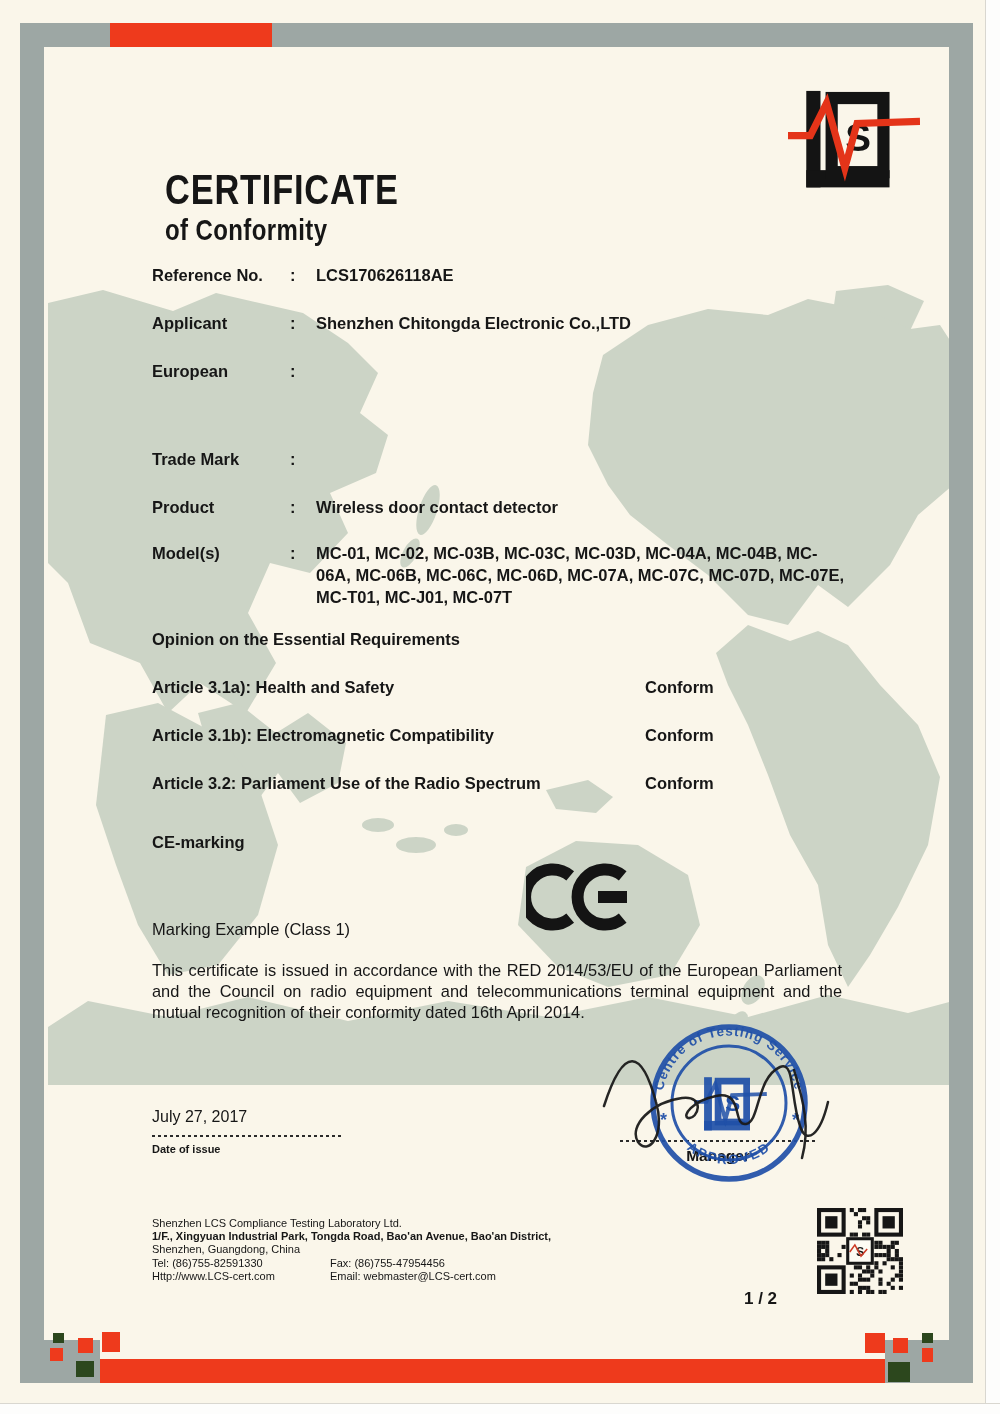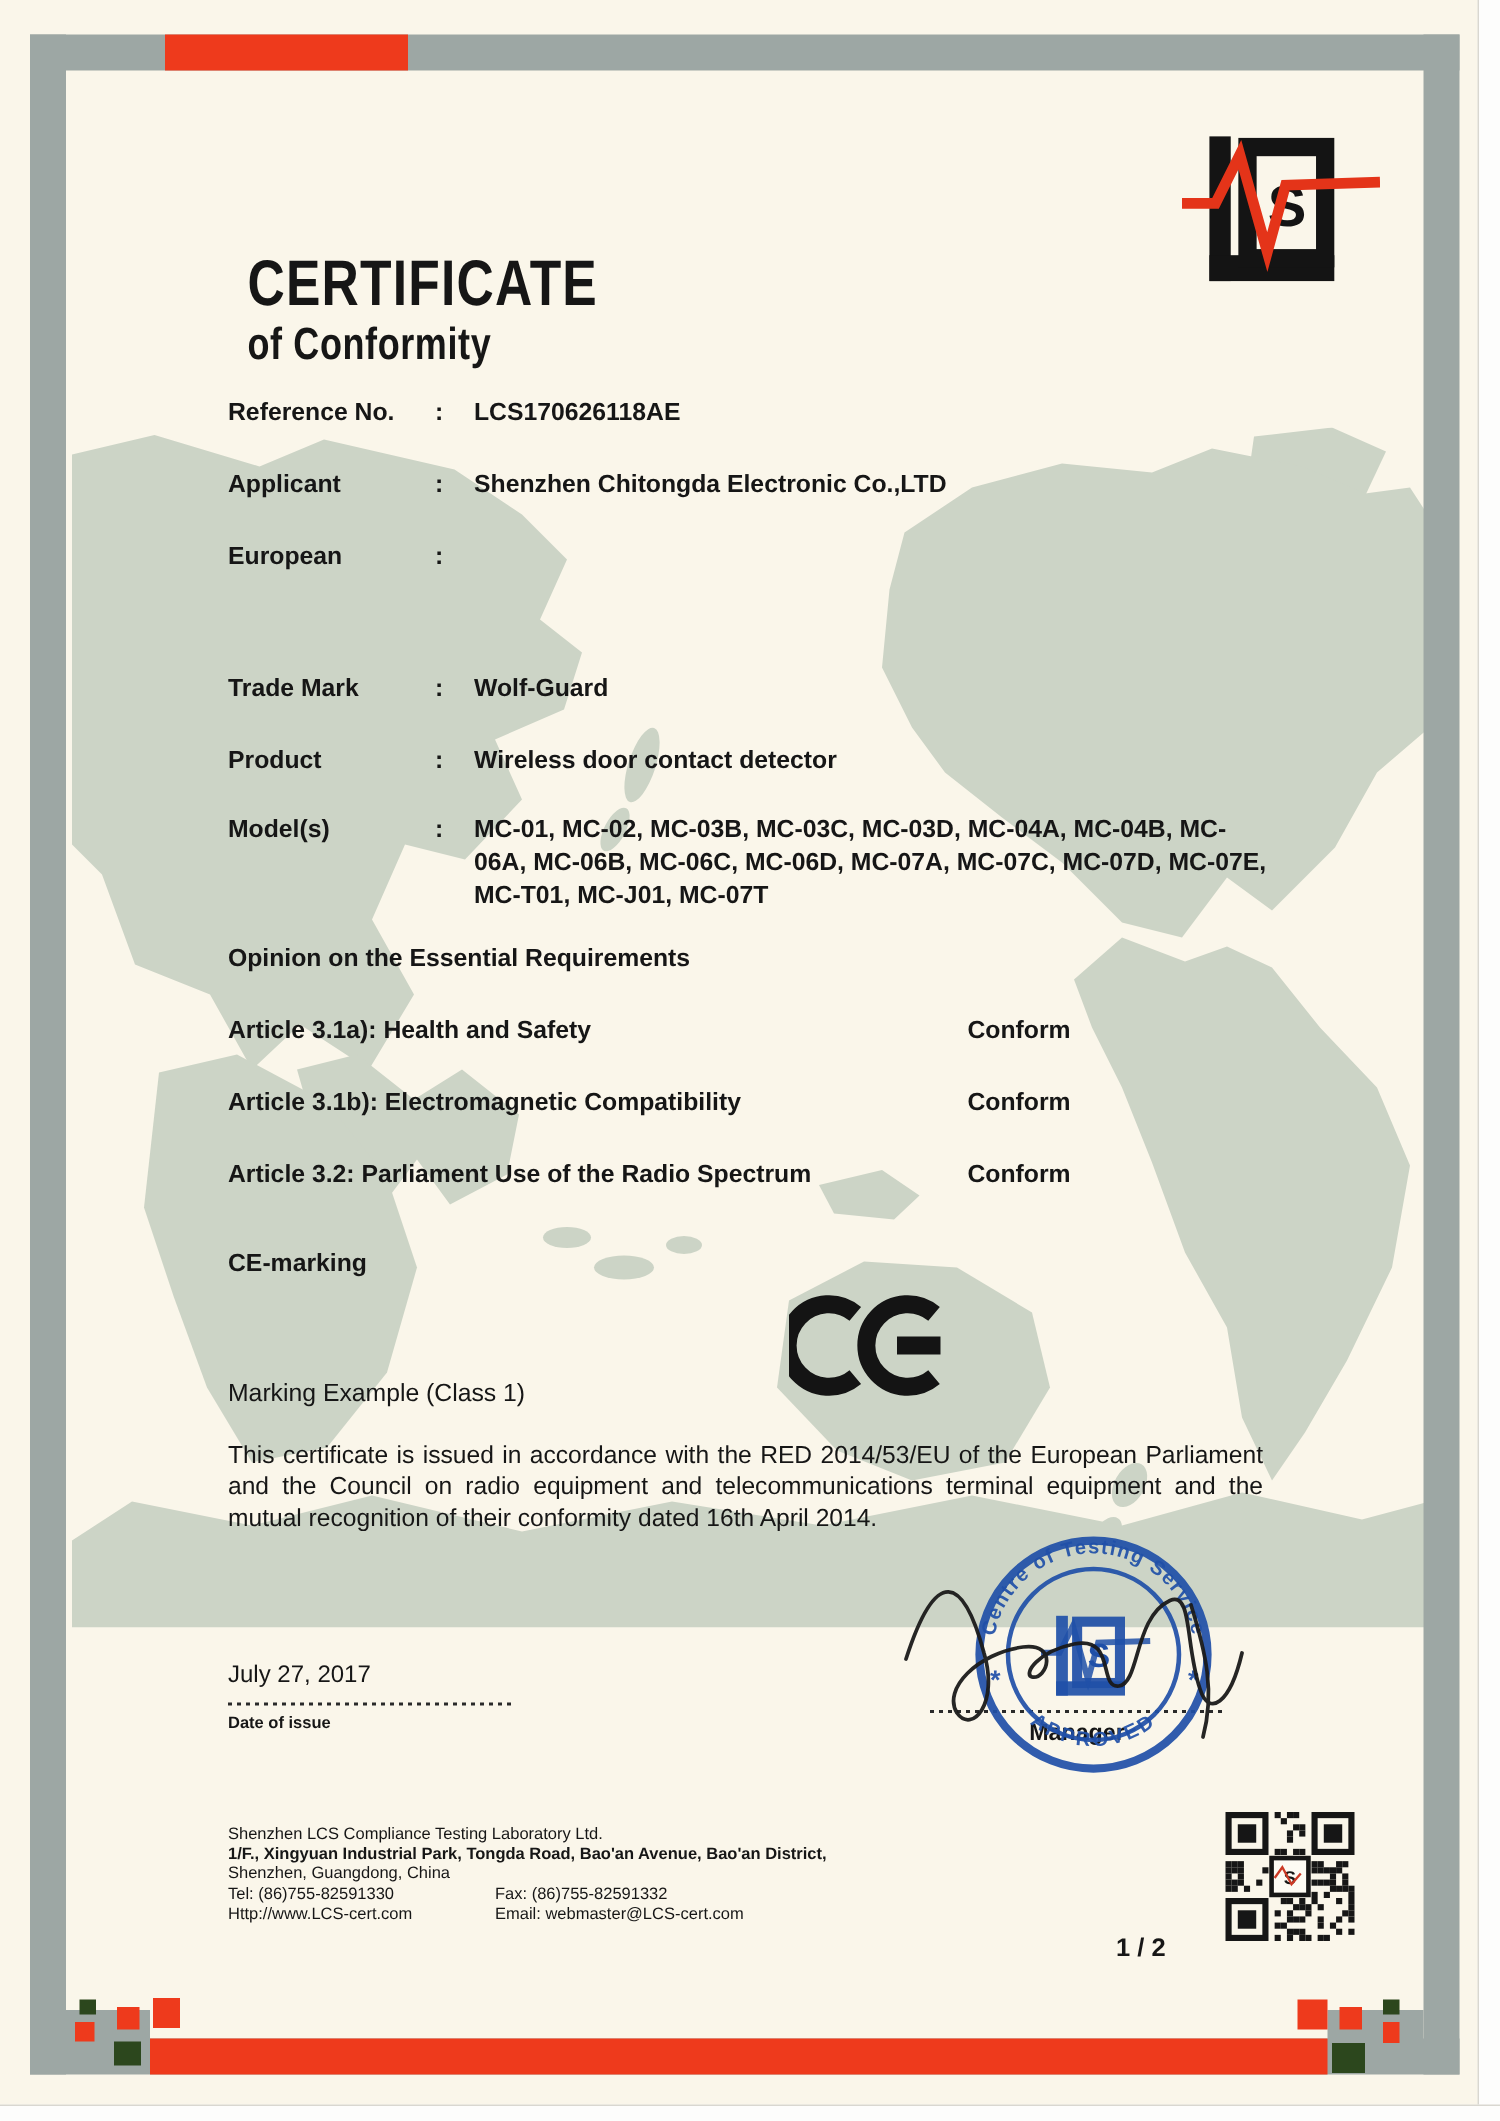--- a/index.html
+++ b/index.html
@@ -133,21 +133,20 @@
     <span class="f-colon">:</span>
     <span class="f-value">Shenzhen Chitongda Electronic Co.,LTD</span>
   </div>
   <div class="field-row" style="top:360px;">
     <span class="f-label">European</span>
     <span class="f-colon">:</span>
   </div>
   <div class="field-row" style="top:448px;">
     <span class="f-label">Trade Mark</span>
     <span class="f-colon">:</span>
-    <span class="f-value">Wolf-Guard</span>
   </div>
   <div class="field-row" style="top:496px;">
     <span class="f-label">Product</span>
     <span class="f-colon">:</span>
     <span class="f-value">Wireless door contact detector</span>
   </div>
   <div class="field-row" style="top:542px;">
     <span class="f-label">Model(s)</span>
     <span class="f-colon">:</span>
     <span class="f-value">MC-01, MC-02, MC-03B, MC-03C, MC-03D, MC-04A, MC-04B, MC-06A, MC-06B, MC-06C, MC-06D, MC-07A, MC-07C, MC-07D, MC-07E, MC-T01, MC-J01, MC-07T</span>
@@ -220,21 +219,21 @@
       <path d="M 198,64 C 208,96 214,122 206,152"></path>
     </g>
   </svg>
 
   <div class="footer">
     <div>Shenzhen LCS Compliance Testing Laboratory Ltd.</div>
     <div class="bold">1/F., Xingyuan Industrial Park, Tongda Road, Bao'an Avenue, Bao'an District,</div>
     <div>Shenzhen, Guangdong, China</div>
     <div class="contact-row">
       <span>Tel: (86)755-82591330</span>
-      <span>Fax: (86)755-82591332</span>
+      <span>Fax: (86)755-47954456</span>
     </div>
     <div class="contact-row">
       <span>Http://www.LCS-cert.com</span>
       <span>Email: webmaster@LCS-cert.com</span>
     </div>
   </div>
 
   <svg class="qr" width="90" height="86" viewBox="0 0 84 84">
     <g fill="#161616">
       <rect x="0" y="0" width="28" height="28"></rect>

